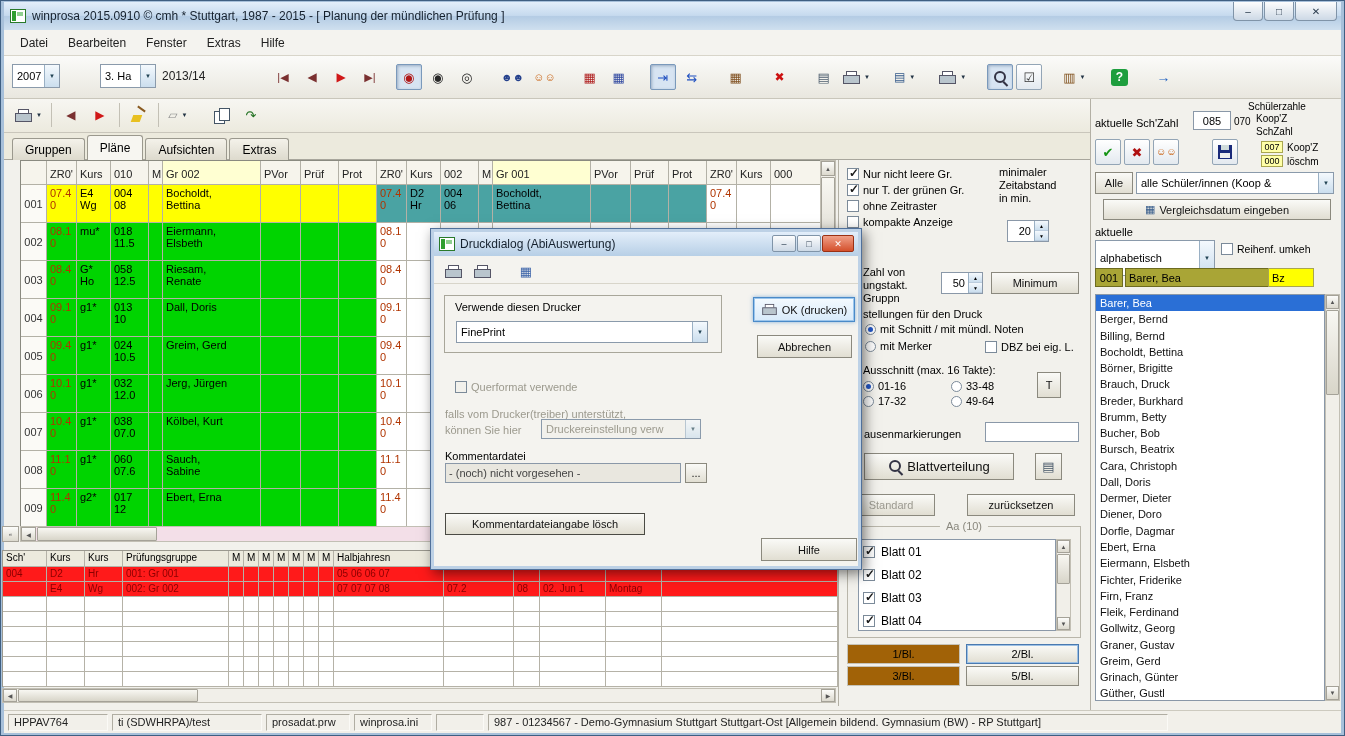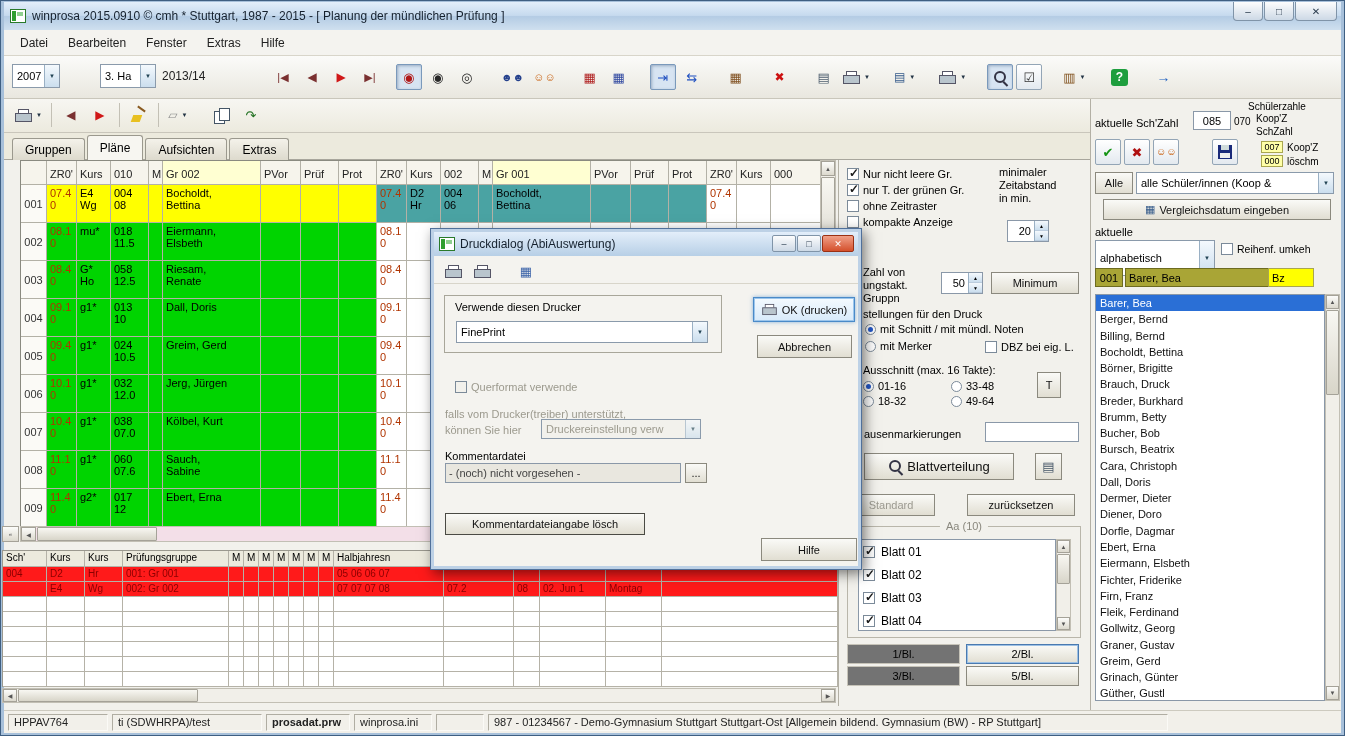--- a/index.html
+++ b/index.html
@@ -129,21 +129,21 @@
     padding:0 6px;color:#8a887e;font-size:11px;white-space:nowrap}
   .field{position:absolute;border:1px solid #8a98a8;background:#fff;font-size:11px;display:flex;
     align-items:center;padding:0 3px;overflow:hidden;white-space:nowrap}
   .field.gray{background:#e9e7df;color:#444}
   .field.olive{background:#a9a536;border-color:#6d6b20}
   .field.ylw{background:#ffff00;border-color:#a9a650}
   .field.mini{height:12px;font-size:9px;background:#ffffa8;border-color:#a9a650;justify-content:center;padding:0}
   .ml{white-space:pre-line;font-size:11px;line-height:13px;position:absolute}
   .hint{position:absolute;font-size:11px;color:#9c9a8e}
   .pbtn{display:flex;align-items:center;justify-content:center;font-size:11px;height:20px}
-  .pbtn.flat{background:#737373;border:1px solid #c6c3b8}
+  .pbtn.flat{background:#a16207;border:1px solid #c6c3b8}
   .pbtn.raised{background:linear-gradient(#fafaf7,#e1ded2);border:1px solid #8b897e}
   .pbtn.pfocus{border:1px solid #4a7ab0;box-shadow:inset 0 0 0 1px #9cc0e4}
   .sheet{height:23px;padding-left:4px;font-size:12px;gap:6px}
   .sheet .lbl{font-size:12px}
 
   
   #midpanel{position:absolute;left:838px;top:160px;width:250px;height:546px;border-left:1px solid #b3b0a5;font-size:11px}
   #rightpanel{position:absolute;left:1090px;top:99px;width:251px;height:612px;border-left:1px solid #b3b0a5;
     font-size:11px;background:#f2f1ec}
   #slist{position:absolute;left:4px;top:195px;width:230px;height:407px;background:#fff;border:1px solid #8a98a8;overflow:hidden}
@@ -847,21 +847,21 @@
         <label class="rb on">
           <span class="rbc"></span>
           <span class="lbl">01-16</span>
         </label>
         <label class="rb">
           <span class="rbc"></span>
           <span class="lbl">33-48</span>
         </label>
         <label class="rb">
           <span class="rbc"></span>
-          <span class="lbl">18-32</span>
+          <span class="lbl">17-32</span>
         </label>
         <label class="rb">
           <span class="rbc"></span>
           <span class="lbl">49-64</span>
         </label>
       </div>
     <div class="btn" style="left:198px;top:212px;width:24px;height:26px">T</div>
     <div style="position:absolute;left:25px;top:268px;width:118px;font-size:11px">ausenmarkierungen</div>
     <div class="field" style="left:146px;top:262px;width:94px;height:20px"></div>
     <div class="btn" style="left:25px;top:293px;width:150px;height:27px;font-size:13px">
@@ -985,21 +985,21 @@
     <div class="sb" style="left:234px;top:195px;width:15px;height:407px">
       <div class="sbtn" style="left:0;top:0;width:13px;height:14px">▲</div>
       <div class="sthumb" style="left:0;top:15px;width:13px;height:85px"></div>
       <div class="sbtn" style="left:0;bottom:0;width:13px;height:14px">▼</div>
     </div>
   </div>
 
   <div id="statusbar">
       <div class="sf" style="left: 4px; width: 100px;">HPPAV764</div>
       <div class="sf" style="left: 108px; width: 150px;">ti (SDWHRPA)/test</div>
-      <div class="sf" style="left: 262px; width: 84px; font-weight: bold;">prosadat.prw</div>
+      <div class="sf" style="left: 262px; width: 84px;">prosadat.prw</div>
       <div class="sf" style="left: 350px; width: 78px;">winprosa.ini</div>
       <div class="sf" style="left: 432px; width: 48px;"></div>
       <div class="sf" style="left: 484px; width: 680px;">987 - 01234567 - Demo-Gymnasium Stuttgart Stuttgart-Ost [Allgemein bildend. Gymnasium (BW) - RP Stuttgart]</div>
     </div>
 
   <div id="dialog">
     <div id="dlg-title">
       <span class="ic-logo"></span>
       <span>Druckdialog (AbiAuswertung)</span>
     </div>

